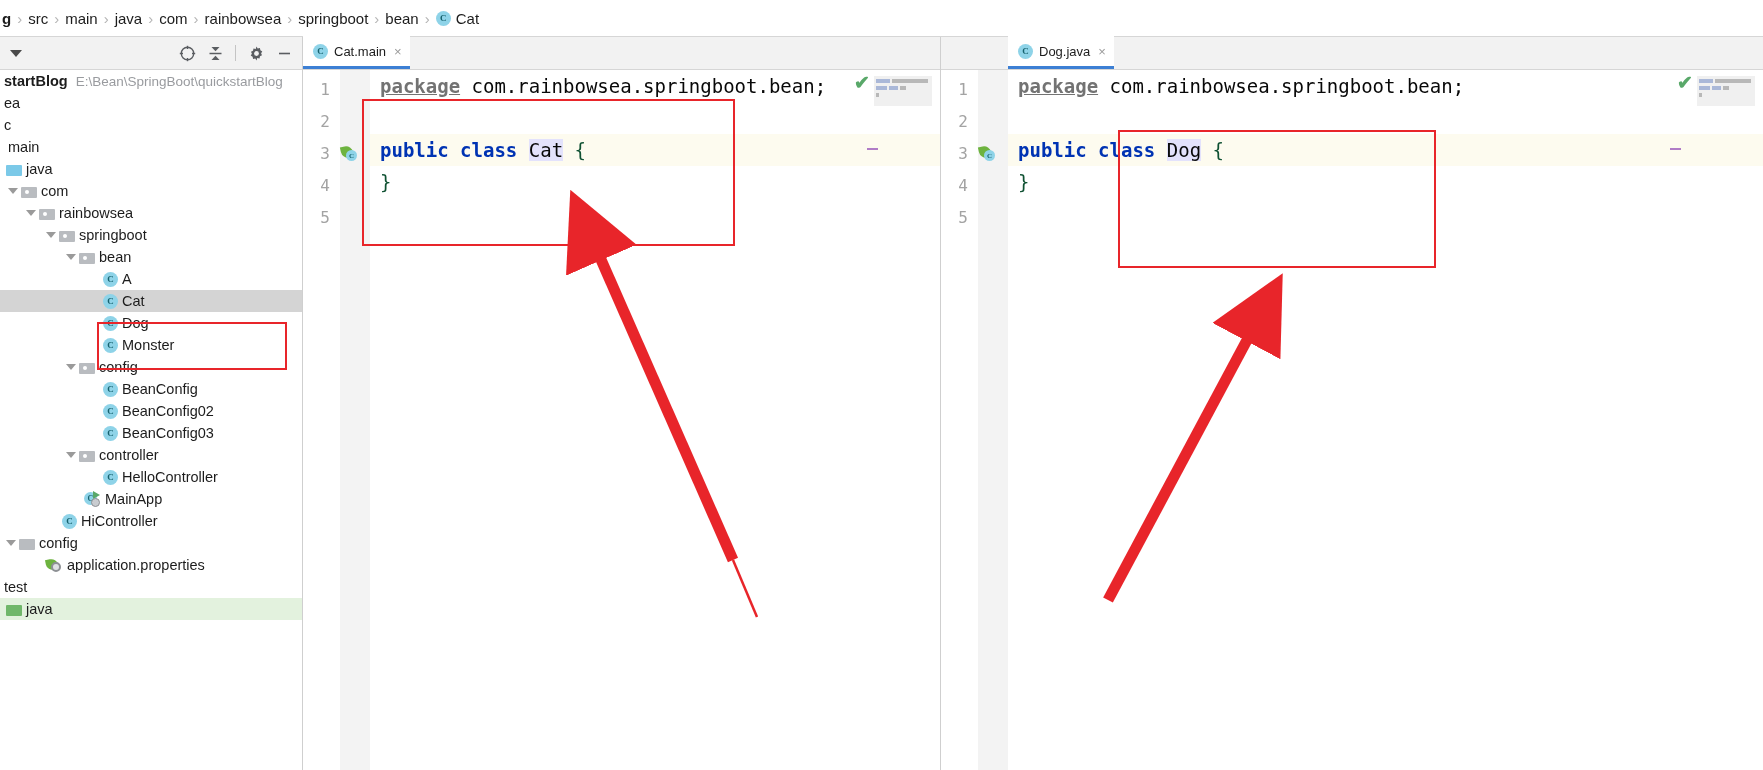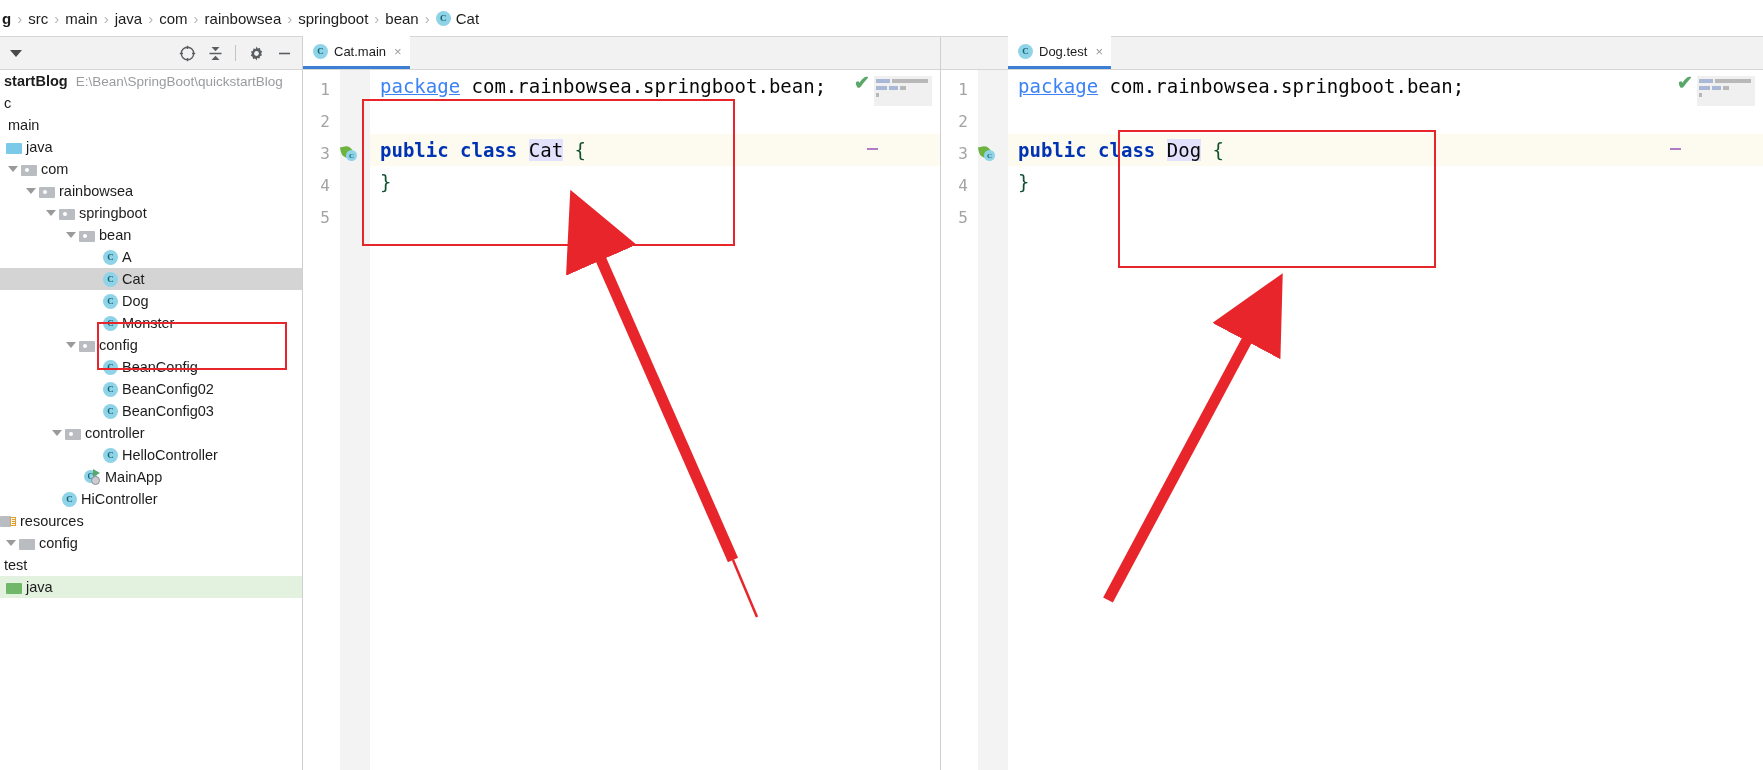--- a/index.html
+++ b/index.html
@@ -123,21 +123,21 @@
     font-family:"DejaVu Sans Mono", monospace; font-size:16px; color:#a3a3a3;
   }
   .code-lines { position:relative; flex:1; }
   .cline {
     position:absolute; left:0; right:0; height:32px; display:flex; align-items:center;
     font-family:"DejaVu Sans Mono", monospace; font-size:19px; white-space:pre;
     padding-left:10px;
   }
   .hl-line { background:#fdfbef; }
   .kw { color:#0033b3; font-weight:600; }
-  .pkg-kw { color:#3b82f6; font-weight:400; text-decoration:underline; }
+  .pkg-kw { color:#737373; font-weight:700; text-decoration:underline; }
   .pln { color:#080808; }
   .brc { color:#0f5132; }
   .ident-hl { background:#e3e2fc; }
   .caret { display:inline-block; width:2px; height:22px; background:#1c1c1c; vertical-align:middle; margin-right:-2px;}
 
   
   .bulb { position:absolute; width:14px; height:18px; }
   .bulb .glass { width:13px;height:13px;border-radius:50%;background:#f3a000; }
   .bulb .base { width:9px;height:2px;background:#c9c9c9;margin:1px auto 0; }
   .bulb .base2 { width:6px;height:2px;background:#c9c9c9;margin:1px auto 0; }
@@ -227,20 +227,23 @@
     </div>
   </div>
 
   <div class="tree">
 
     <div class="trow" style="padding-left:0px;">
       <span class="tlabel bold">startBlog</span>
       <span class="tpath">E:\Bean\SpringBoot\quickstartBlog</span>
     </div>
 
+    <div class="trow">
+      <span class="tlabel">ea</span>
+    </div>
 
     <div class="trow">
       <span class="tlabel">c</span>
     </div>
 
     <div class="trow" style="padding-left:4px;">
       <span class="tlabel">main</span>
     </div>
 
     <div class="trow" style="padding-left:6px;">
@@ -323,21 +326,21 @@
     <div class="trow" style="padding-left:103px;">
       <span class="cls-icon">C</span>
       <span class="tlabel">BeanConfig02</span>
     </div>
 
     <div class="trow" style="padding-left:103px;">
       <span class="cls-icon">C</span>
       <span class="tlabel">BeanConfig03</span>
     </div>
 
-    <div class="trow" style="padding-left:52px;">
+    <div class="trow" style="padding-left:66px;">
       <span class="arrow-tri"></span>
       <span class="fld grayfld">
           <span class="fld-body"></span>
           <span class="fld-dot"></span>
         </span>
       <span class="tlabel">controller</span>
     </div>
 
     <div class="trow" style="padding-left:103px;">
       <span class="cls-icon">C</span>
@@ -351,40 +354,36 @@
           <span class="gear"></span>
         </span>
       <span class="tlabel">MainApp</span>
     </div>
 
     <div class="trow" style="padding-left:62px;">
       <span class="cls-icon">C</span>
       <span class="tlabel">HiController</span>
     </div>
 
-    <div class="trow" style="padding-left:0px;">
-      <span class="res-ic">
-          <span class="b"></span>
-          <span class="l">
-            <i style="top:1px"></i>
-            <i style="top:3px"></i>
-            <i style="top:5px"></i>
-          </span>
-        </span>
-      <span class="tlabel">resources</span>
-    </div>
 
     <div class="trow" style="padding-left:6px;">
       <span class="arrow-tri"></span>
       <span class="fld grayfld">
           <span class="fld-body"></span>
         </span>
       <span class="tlabel">config</span>
     </div>
 
+    <div class="trow" style="padding-left:46px;">
+      <span class="prop-ic">
+          <span class="lf"></span>
+          <span class="g"></span>
+        </span>
+      <span class="tlabel">application.properties</span>
+    </div>
 
 
     <div class="trow" style="padding-left:0px;">
       <span class="tlabel">test</span>
     </div>
 
     <div class="trow green" style="padding-left:6px;">
       <span class="fld greenfld">
           <span class="fld-body"></span>
         </span>
@@ -457,21 +456,21 @@
       </div>
     </div>
   </div>
 
   <div class="pane-divider"></div>
 
   <div class="editor-pane ep-right">
     <div class="tabstrip">
       <div class="tab" style="margin-left:67px;">
         <span class="cls-icon">C</span>
-        <span>Dog.test</span>
+        <span>Dog.java</span>
         <span class="x">×</span>
       </div>
     </div>
 
     <div class="code-area">
       <div class="gutter">
         <div class="gutter-fold"></div>
         <div class="lnum" style="top:10px">1</div>
         <div class="lnum" style="top:42px">2</div>
         <div class="lnum" style="top:74px">3</div>

